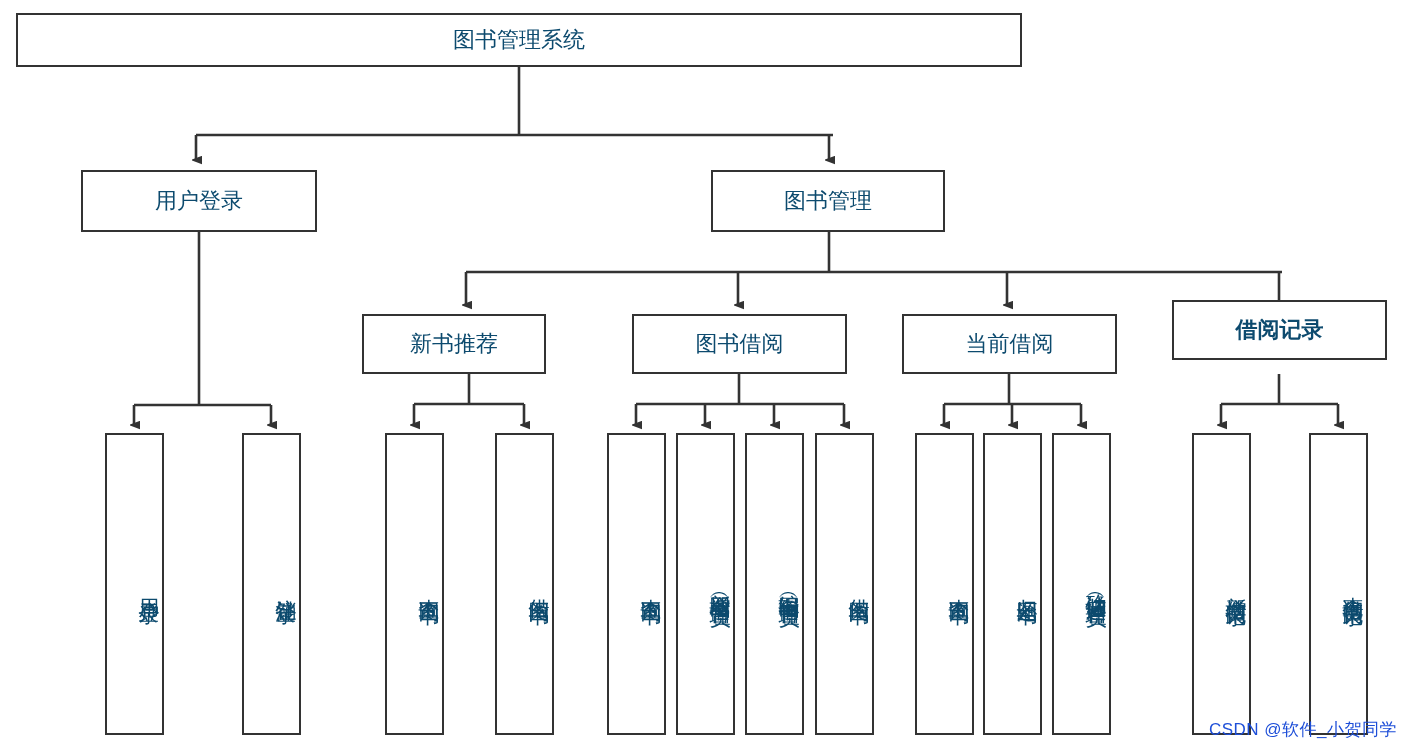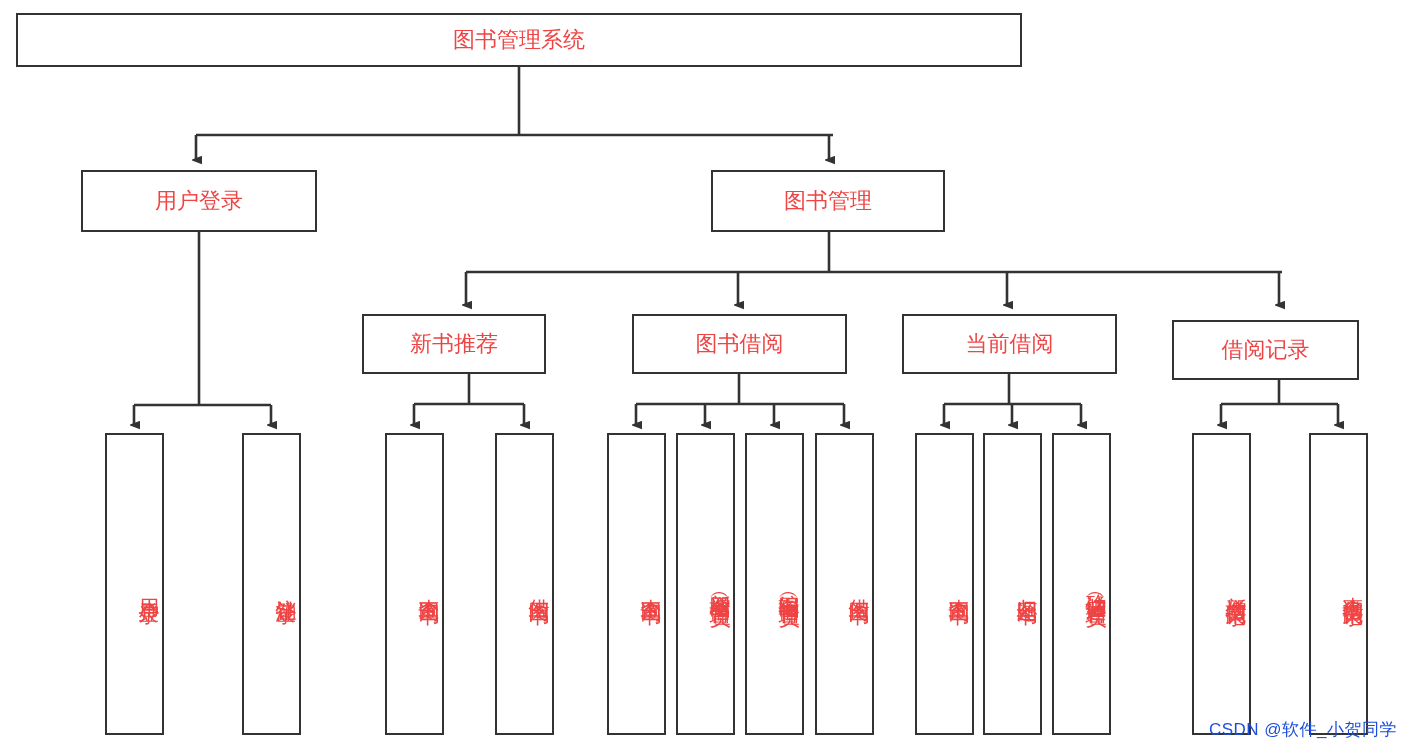--- a/index.html
+++ b/index.html
@@ -26,21 +26,21 @@
     pointer-events: none;
   }
   .node {
     position: absolute;
     box-sizing: border-box;
     border: 2px solid #333333;
     background: #ffffff;
     display: flex;
     align-items: center;
     justify-content: center;
-    color: #ef4444;
+    color: #0c4a6e;
     line-height: 1.28;
     text-align: center;
   }
   .node.horiz {
     font-size: 22px;
     writing-mode: horizontal-tb;
   }
   .node.vert {
     writing-mode: vertical-rl;
     text-orientation: upright;
@@ -136,21 +136,21 @@
 
   <div class="node horiz" style="left:362px; top:314px; width:184px; height:60px;">
     <span class="lbl">新书推荐</span>
   </div>
   <div class="node horiz" style="left:632px; top:314px; width:215px; height:60px;align-items:center;">
     <span class="lbl">图书借阅</span>
   </div>
   <div class="node horiz" style="left:902px; top:314px; width:215px; height:60px;">
     <span class="lbl">当前借阅</span>
   </div>
-  <div class="node horiz" style="left:1172px; top:320px; width:187px; height:60px;">
+  <div class="node horiz" style="left:1172px; top:300px; width:215px; height:60px;font-weight:bold;">
     <span class="lbl">借阅记录</span>
   </div>
 
   <div class="node vert" style="left:105px; top:433px; width:59px; height:302px;">
     <span class="lbl">用户登录</span>
   </div>
   <div class="node vert" style="left:242px; top:433px; width:59px; height:302px;">
     <span class="lbl">注销登录</span>
   </div>
 

